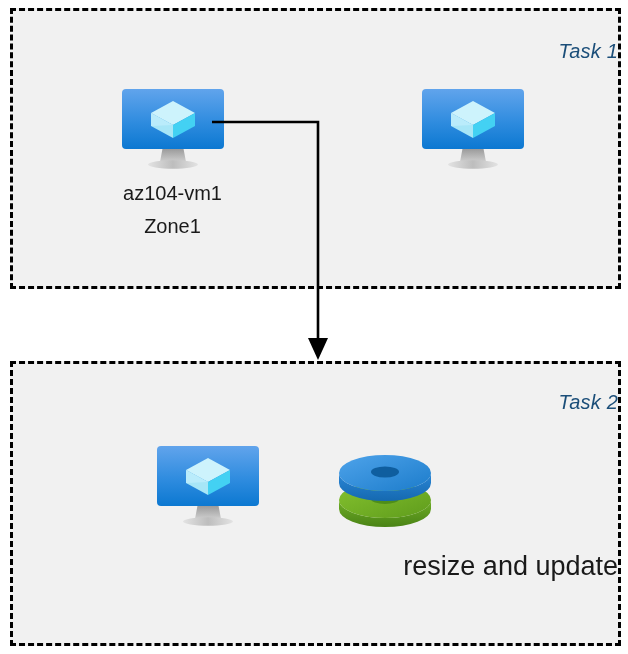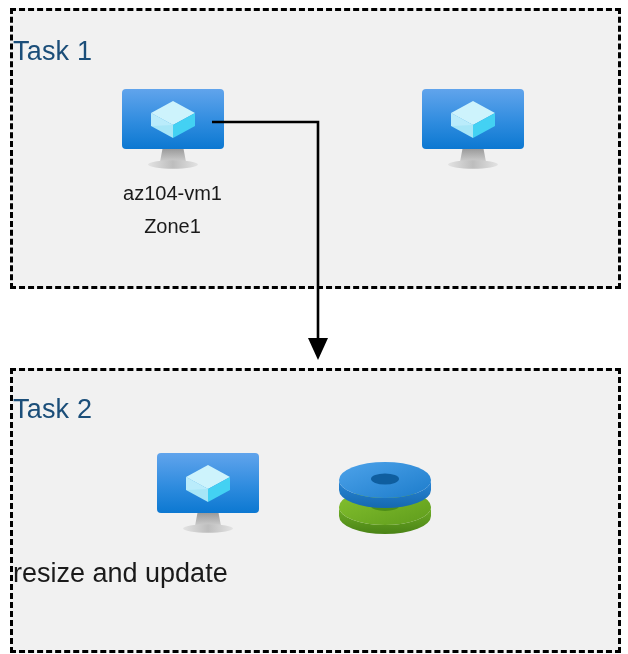--- a/index.html
+++ b/index.html
@@ -34,32 +34,32 @@
     left: 10px;
     top: 8px;
     width: 611px;
     height: 281px;
   }
   #task2-box {
     left: 10px;
     top: 361px;
     width: 611px;
     height: 285px;
-    margin-top: 7px;
   }
 
   .task-title {
     position: absolute;
     width: 100%;
-    text-align: left;
+    text-align: right;
     color: #1b4e79;
-    font-size: 27px;
+    font-size: 20px;
     line-height: 32px;
     letter-spacing: 0.2px;
     white-space: nowrap;
+    font-style: italic;
   }
   #task1-title { top: 24px; }
   #task2-title { top: 22px; }
 
   
   .vm-node {
     position: absolute;
     display: flex;
     flex-direction: column;
     align-items: center;
@@ -92,21 +92,21 @@
     width: 628px;
     height: 654px;
     pointer-events: none;
   }
 
   #caption-resize {
     position: absolute;
     left: 10px;
     top: 552px;
     width: 611px;
-    text-align: left;
+    text-align: right;
     color: #1a1a1a;
     font-size: 27px;
     line-height: 34px;
     white-space: nowrap;
   }
 </style>
 </head>
 <body>
 
 <div id="canvas">

